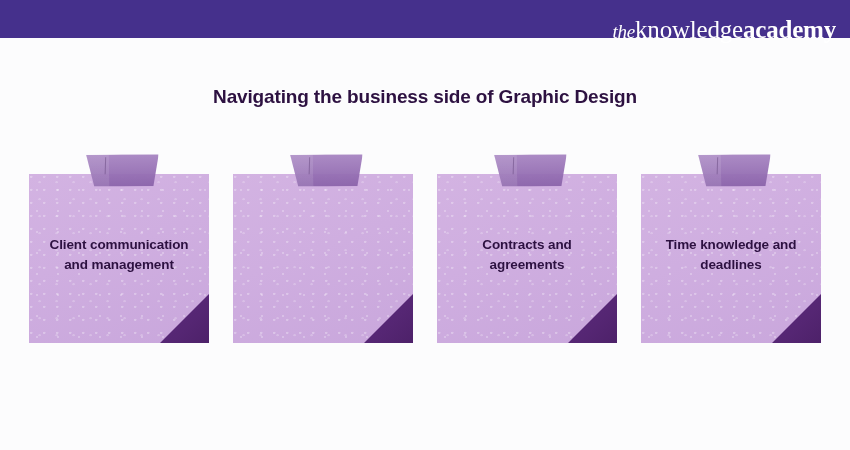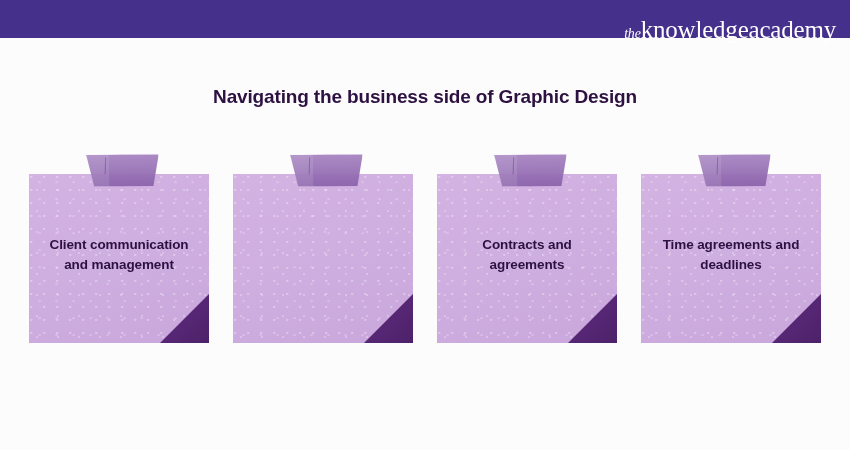--- a/index.html
+++ b/index.html
@@ -34,30 +34,30 @@
     font-size: 25px;
     line-height: 1;
     letter-spacing: -0.2px;
     padding-right: 14px;
     white-space: nowrap;
     display: flex;
     align-items: baseline;
   }
   .brand-the {
     font-style: italic;
-    font-size: 14px;
+    font-size: 19px;
     font-weight: 400;
     margin-right: 0px;
   }
   .brand-knowledge {
     font-weight: 400;
     margin-top: 20px;
   }
   .brand-academy {
-    font-weight: 400;
+    font-weight: 700;
   }
 
   
   .page-title {
     position: absolute;
     left: 0;
     top: 86px;
     width: 850px;
     text-align: center;
     font-size: 19px;
@@ -237,16 +237,16 @@
     <div class="note-paper">
       <div class="note-texture"></div>
     </div>
     <div class="note-fold-wrap">
       <div class="note-fold"></div>
     </div>
     <div class="note-tape">
       <div class="note-tape-shine"></div>
       <div class="note-tape-crease"></div>
     </div>
-    <div class="note-label">Time agreements and deadlines</div>
+    <div class="note-label">Time knowledge and deadlines</div>
   </div>
 
 </div>
 
 </body></html>

